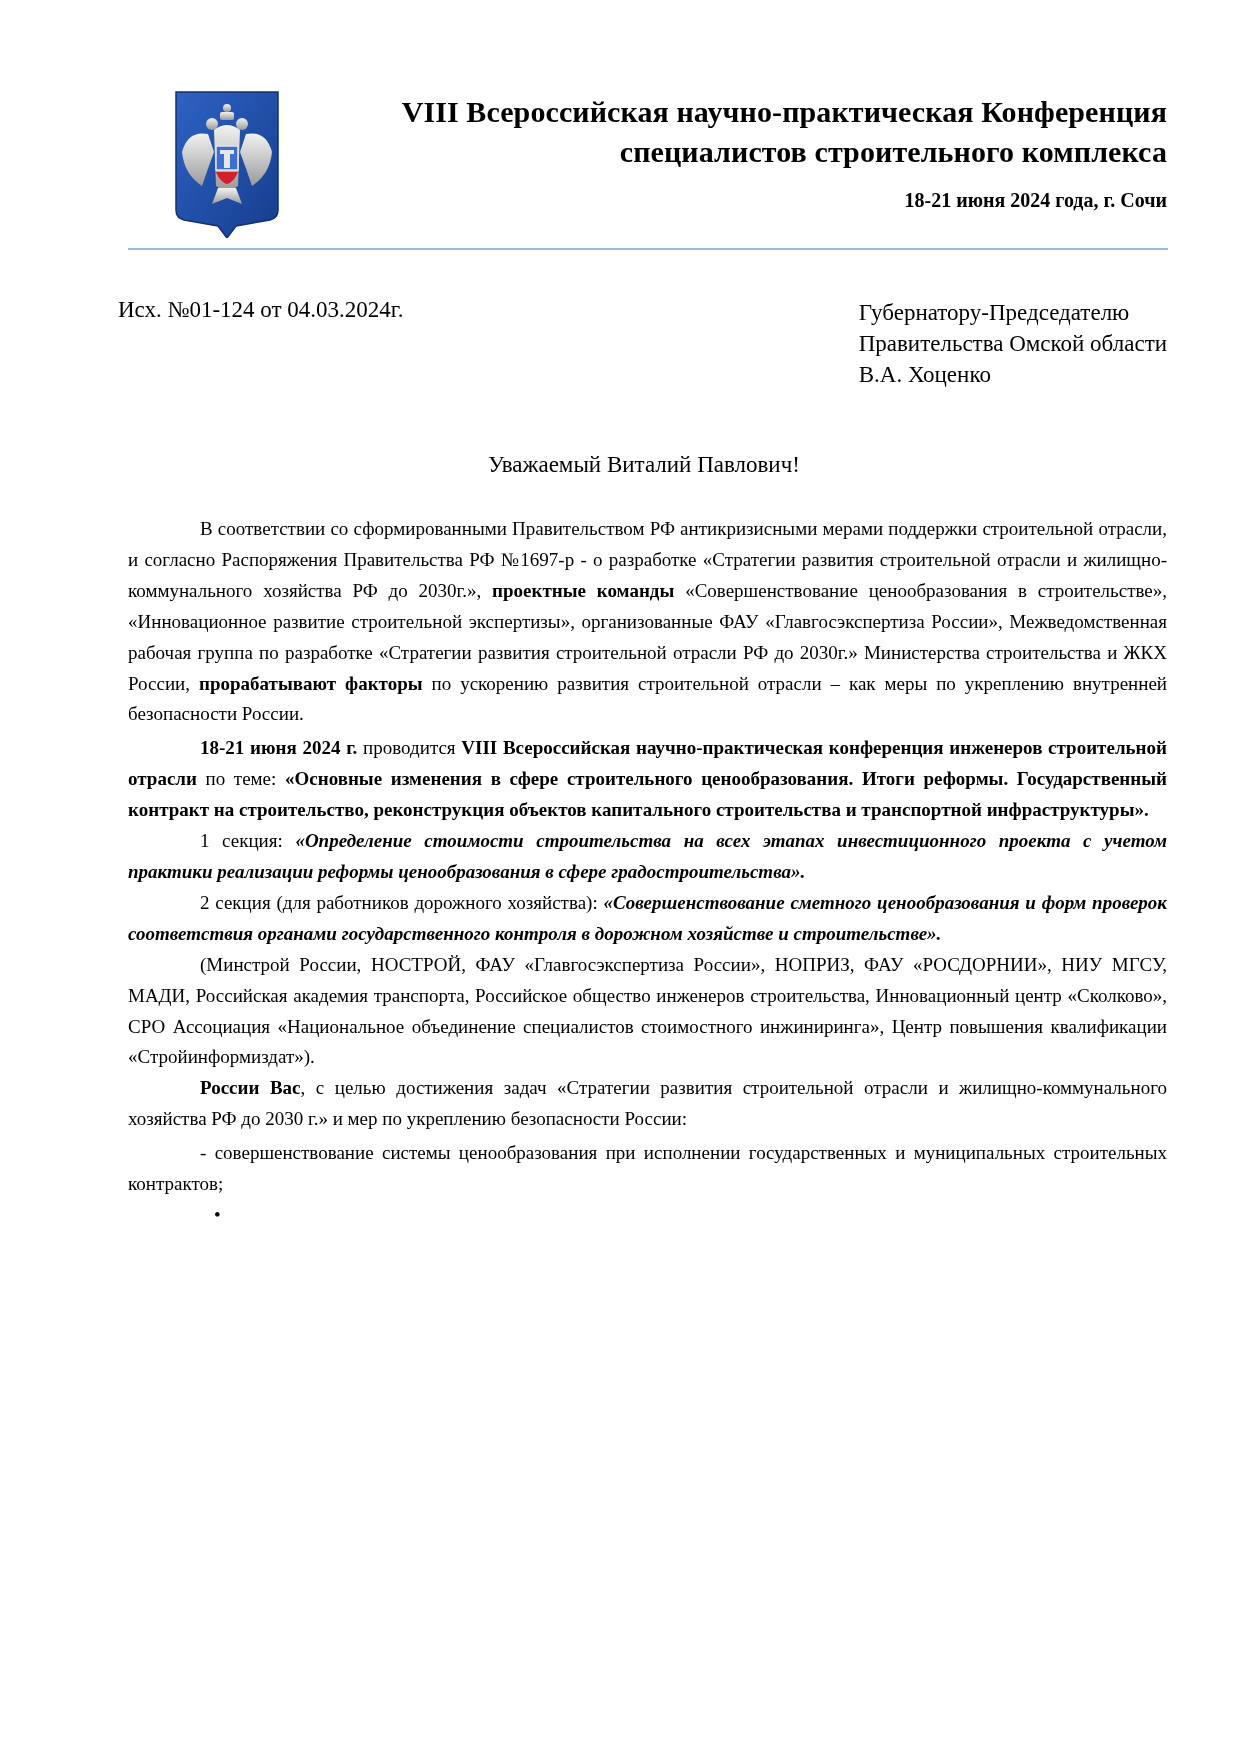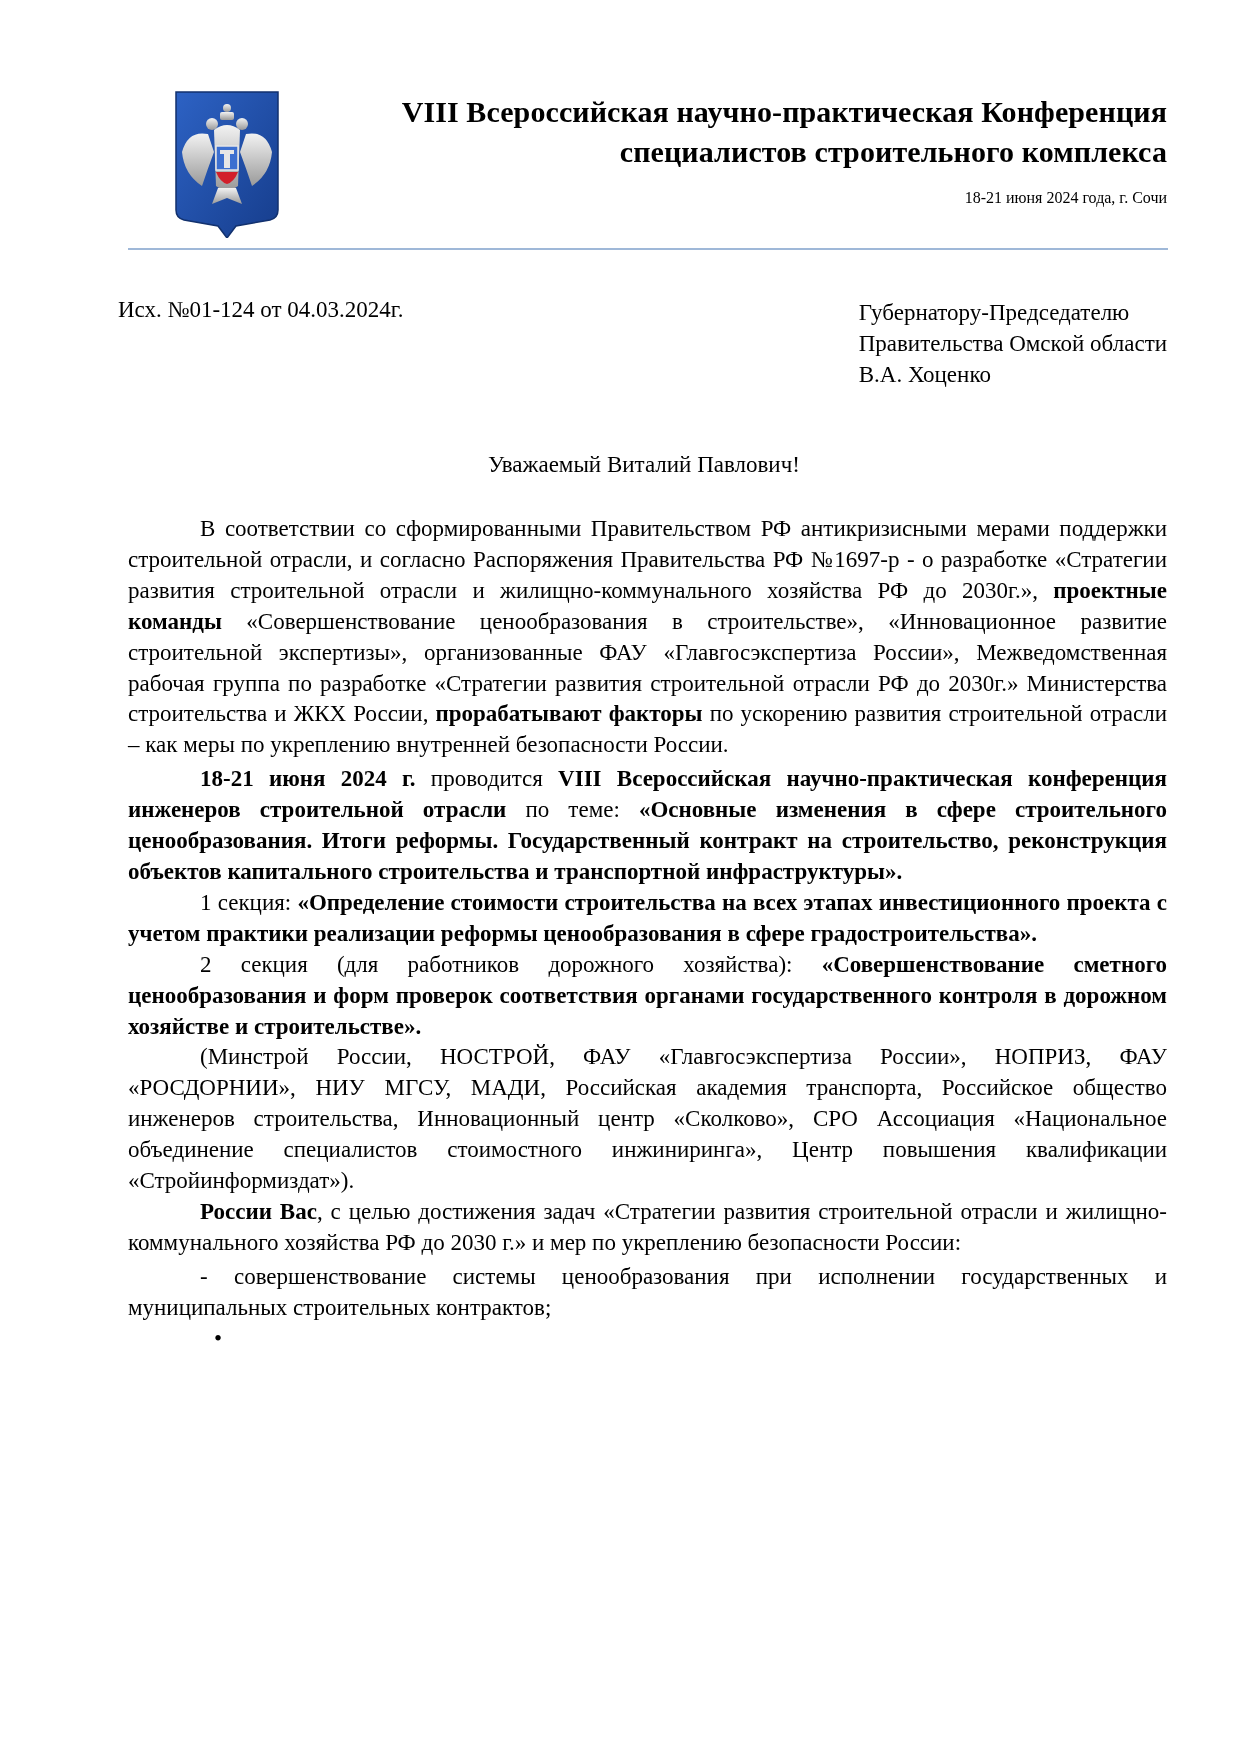--- a/index.html
+++ b/index.html
@@ -3,31 +3,31 @@
 <meta charset="utf-8">
 <style>
   html, body { margin: 0; padding: 0; background: #ffffff; }
   body { width: 1240px; height: 1754px; position: relative; overflow: hidden;
          font-family: "Liberation Serif", "DejaVu Serif", serif; color: #000; }
   .page { position: absolute; left: 0; top: 0; width: 1240px; height: 1754px; margin-left: 24px; }
 
   .emblem { position: absolute; left: 150px; top: 90px; width: 106px; height: 148px; }
   .header-title { position: absolute; right: 97px; top: 92px; text-align: right;
                   font-weight: bold; font-size: 30px; line-height: 40px; letter-spacing: 0.1px; }
-  .header-date { position: absolute; right: 97px; top: 189px; font-weight: normal; font-size: 16px; }
+  .header-date { position: absolute; right: 97px; top: 189px; font-weight: bold; font-size: 20px; }
   .header-rule { position: absolute; left: 104px; right: 96px; top: 248px; height: 2px; background: #9fb8d8; }
 
   .outgoing { position: absolute; left: 94px; top: 297px; font-size: 23px; }
   .addressee { position: absolute; right: 97px; top: 297px; font-size: 23px; line-height: 31px; }
   .salutation { position: absolute; left: 0; right: 0; top: 452px; text-align: center; font-size: 23px; }
 
-  .body { position: absolute; left: 104px; right: 97px; top: 514px; font-size: 23px; line-height: 30.9px; text-align: justify; }
+  .body { position: absolute; left: 104px; right: 97px; top: 514px; font-size: 19px; line-height: 30.9px; text-align: justify; }
   .body p { margin: 0; text-indent: 72px; }
   .body b { font-weight: bold; }
-  .body .bi { font-weight: bold; }
+  .body .bi { font-weight: bold; font-style: italic; }
   .body .mt { margin-top: 3px; }
   .bullet-list { margin: 0; padding: 0; list-style: none; }
   .bullet-list li { position: relative; padding-left: 146px; text-indent: 0; }
   .bullet-dot { position: absolute; left: 86px; top: 0; }
 </style>
 </head>
 <body>
 
 <div class="page">
 

